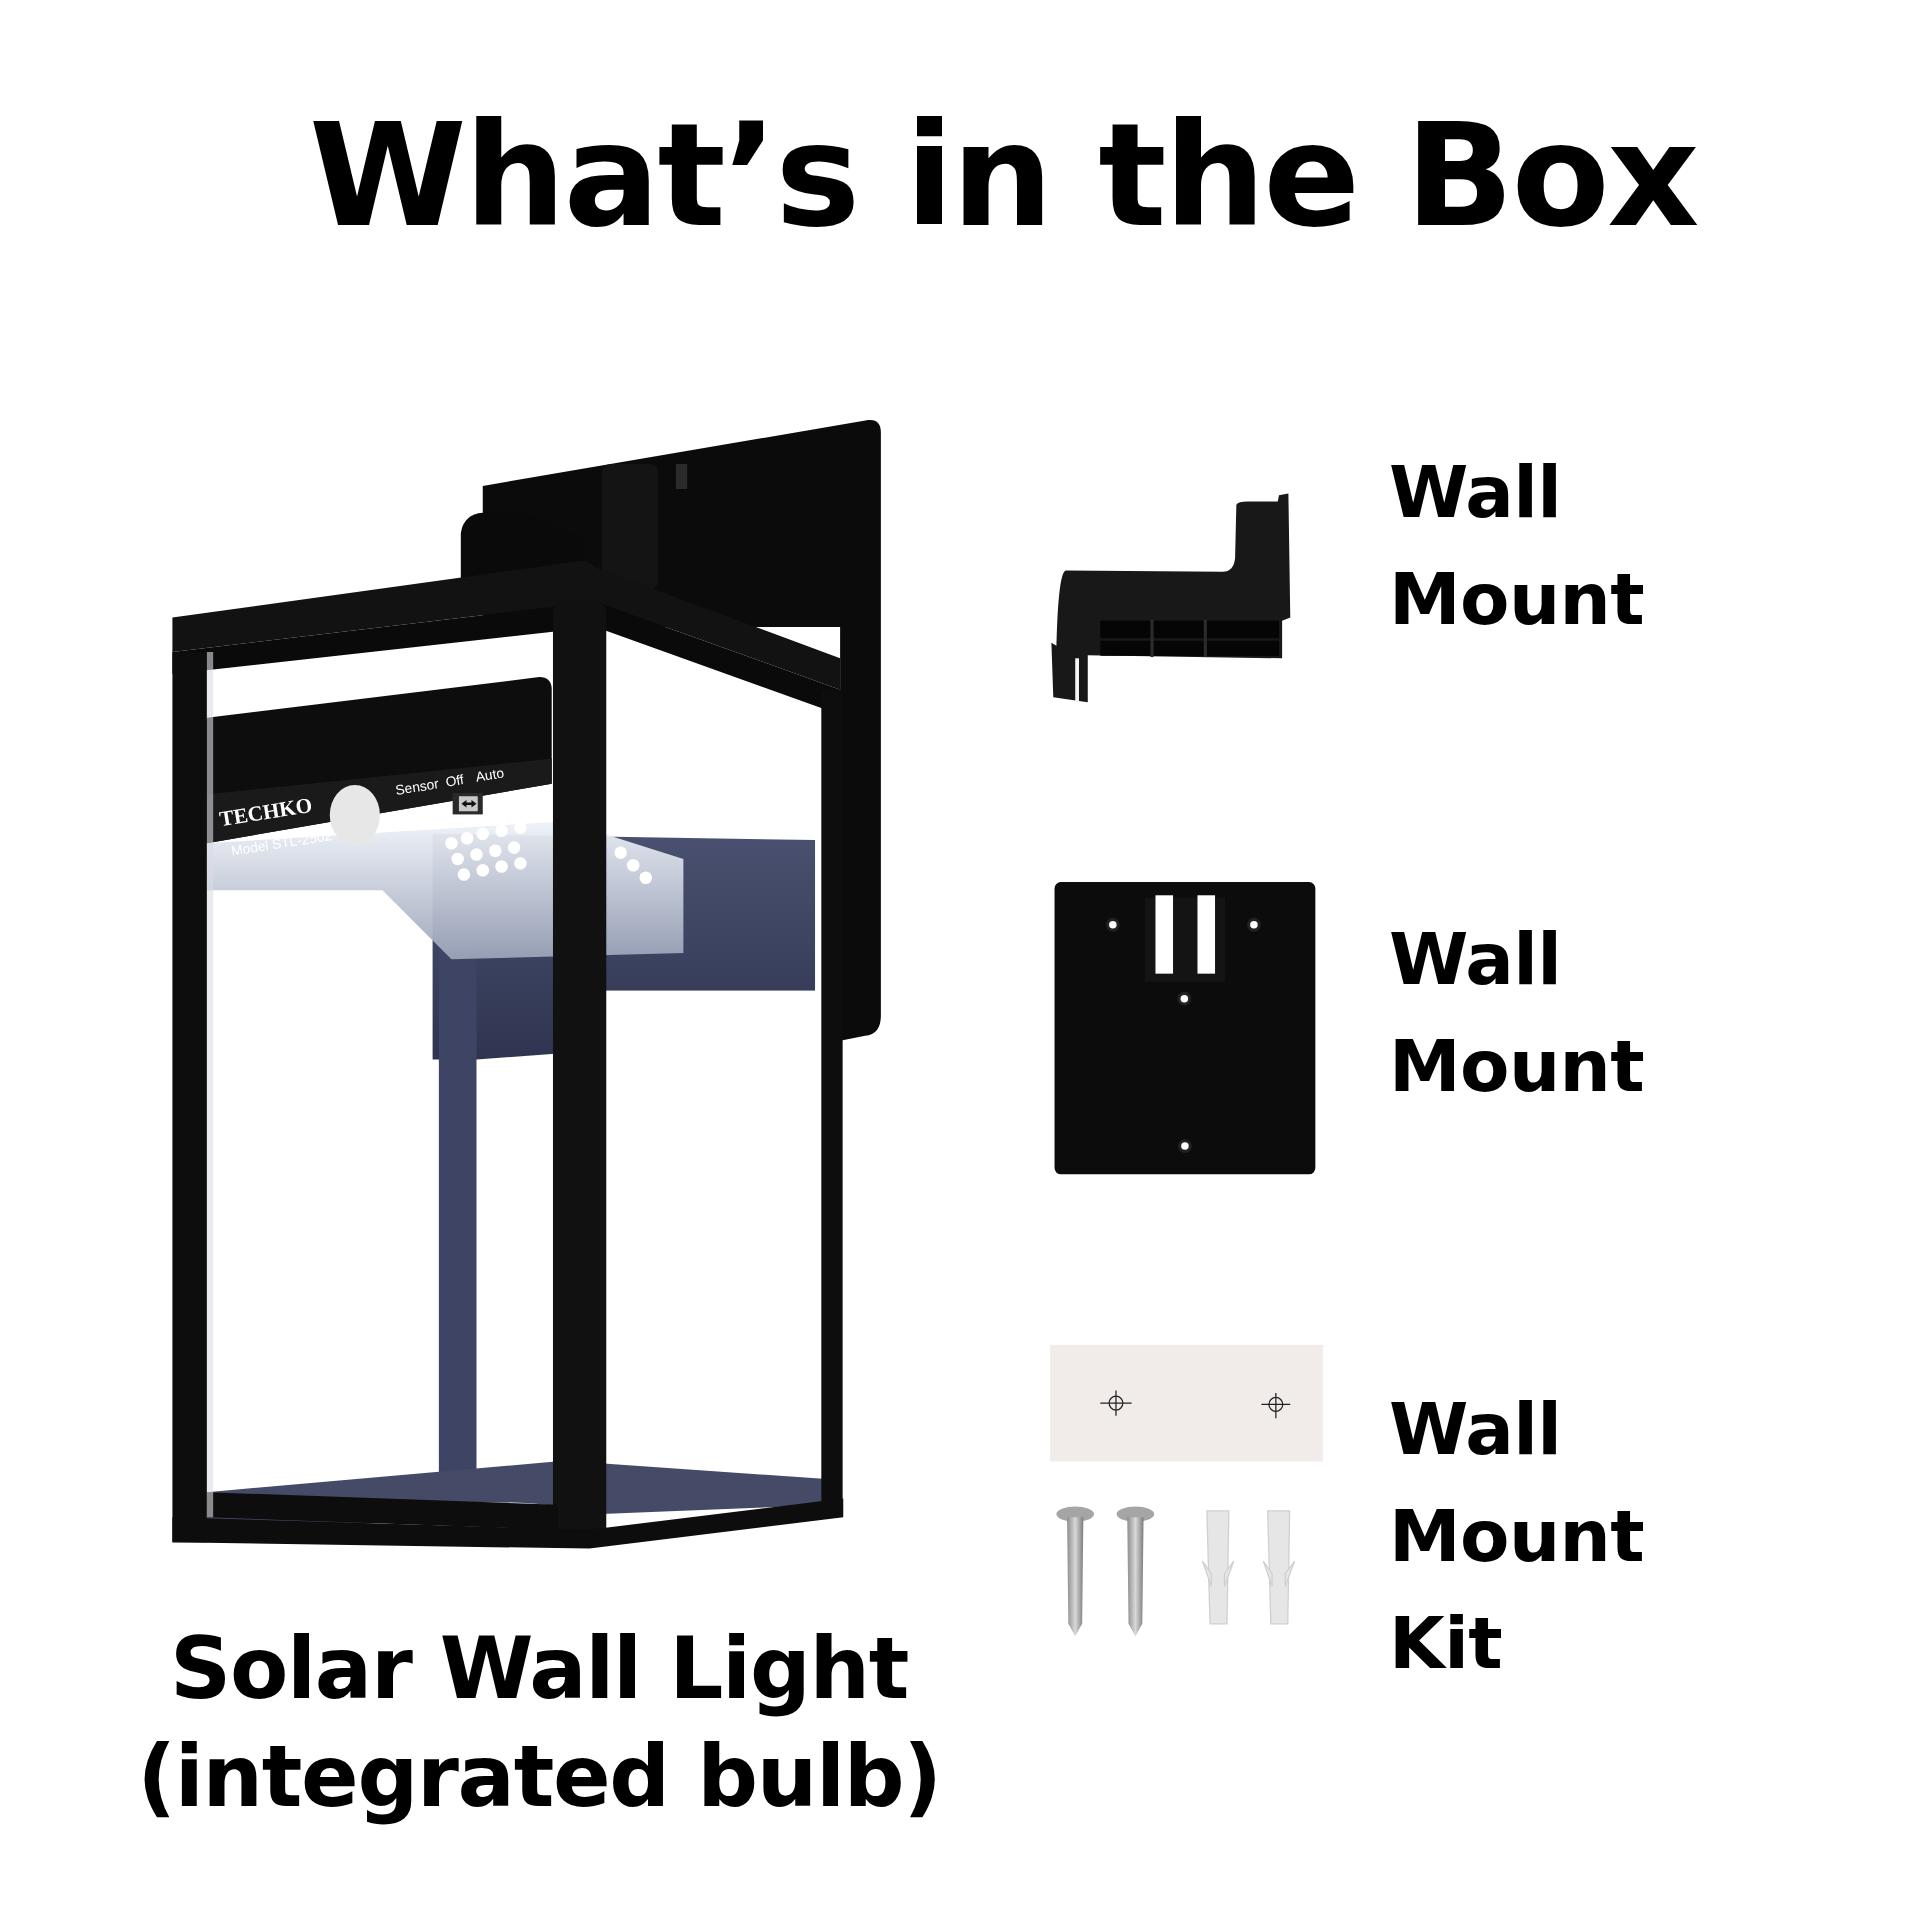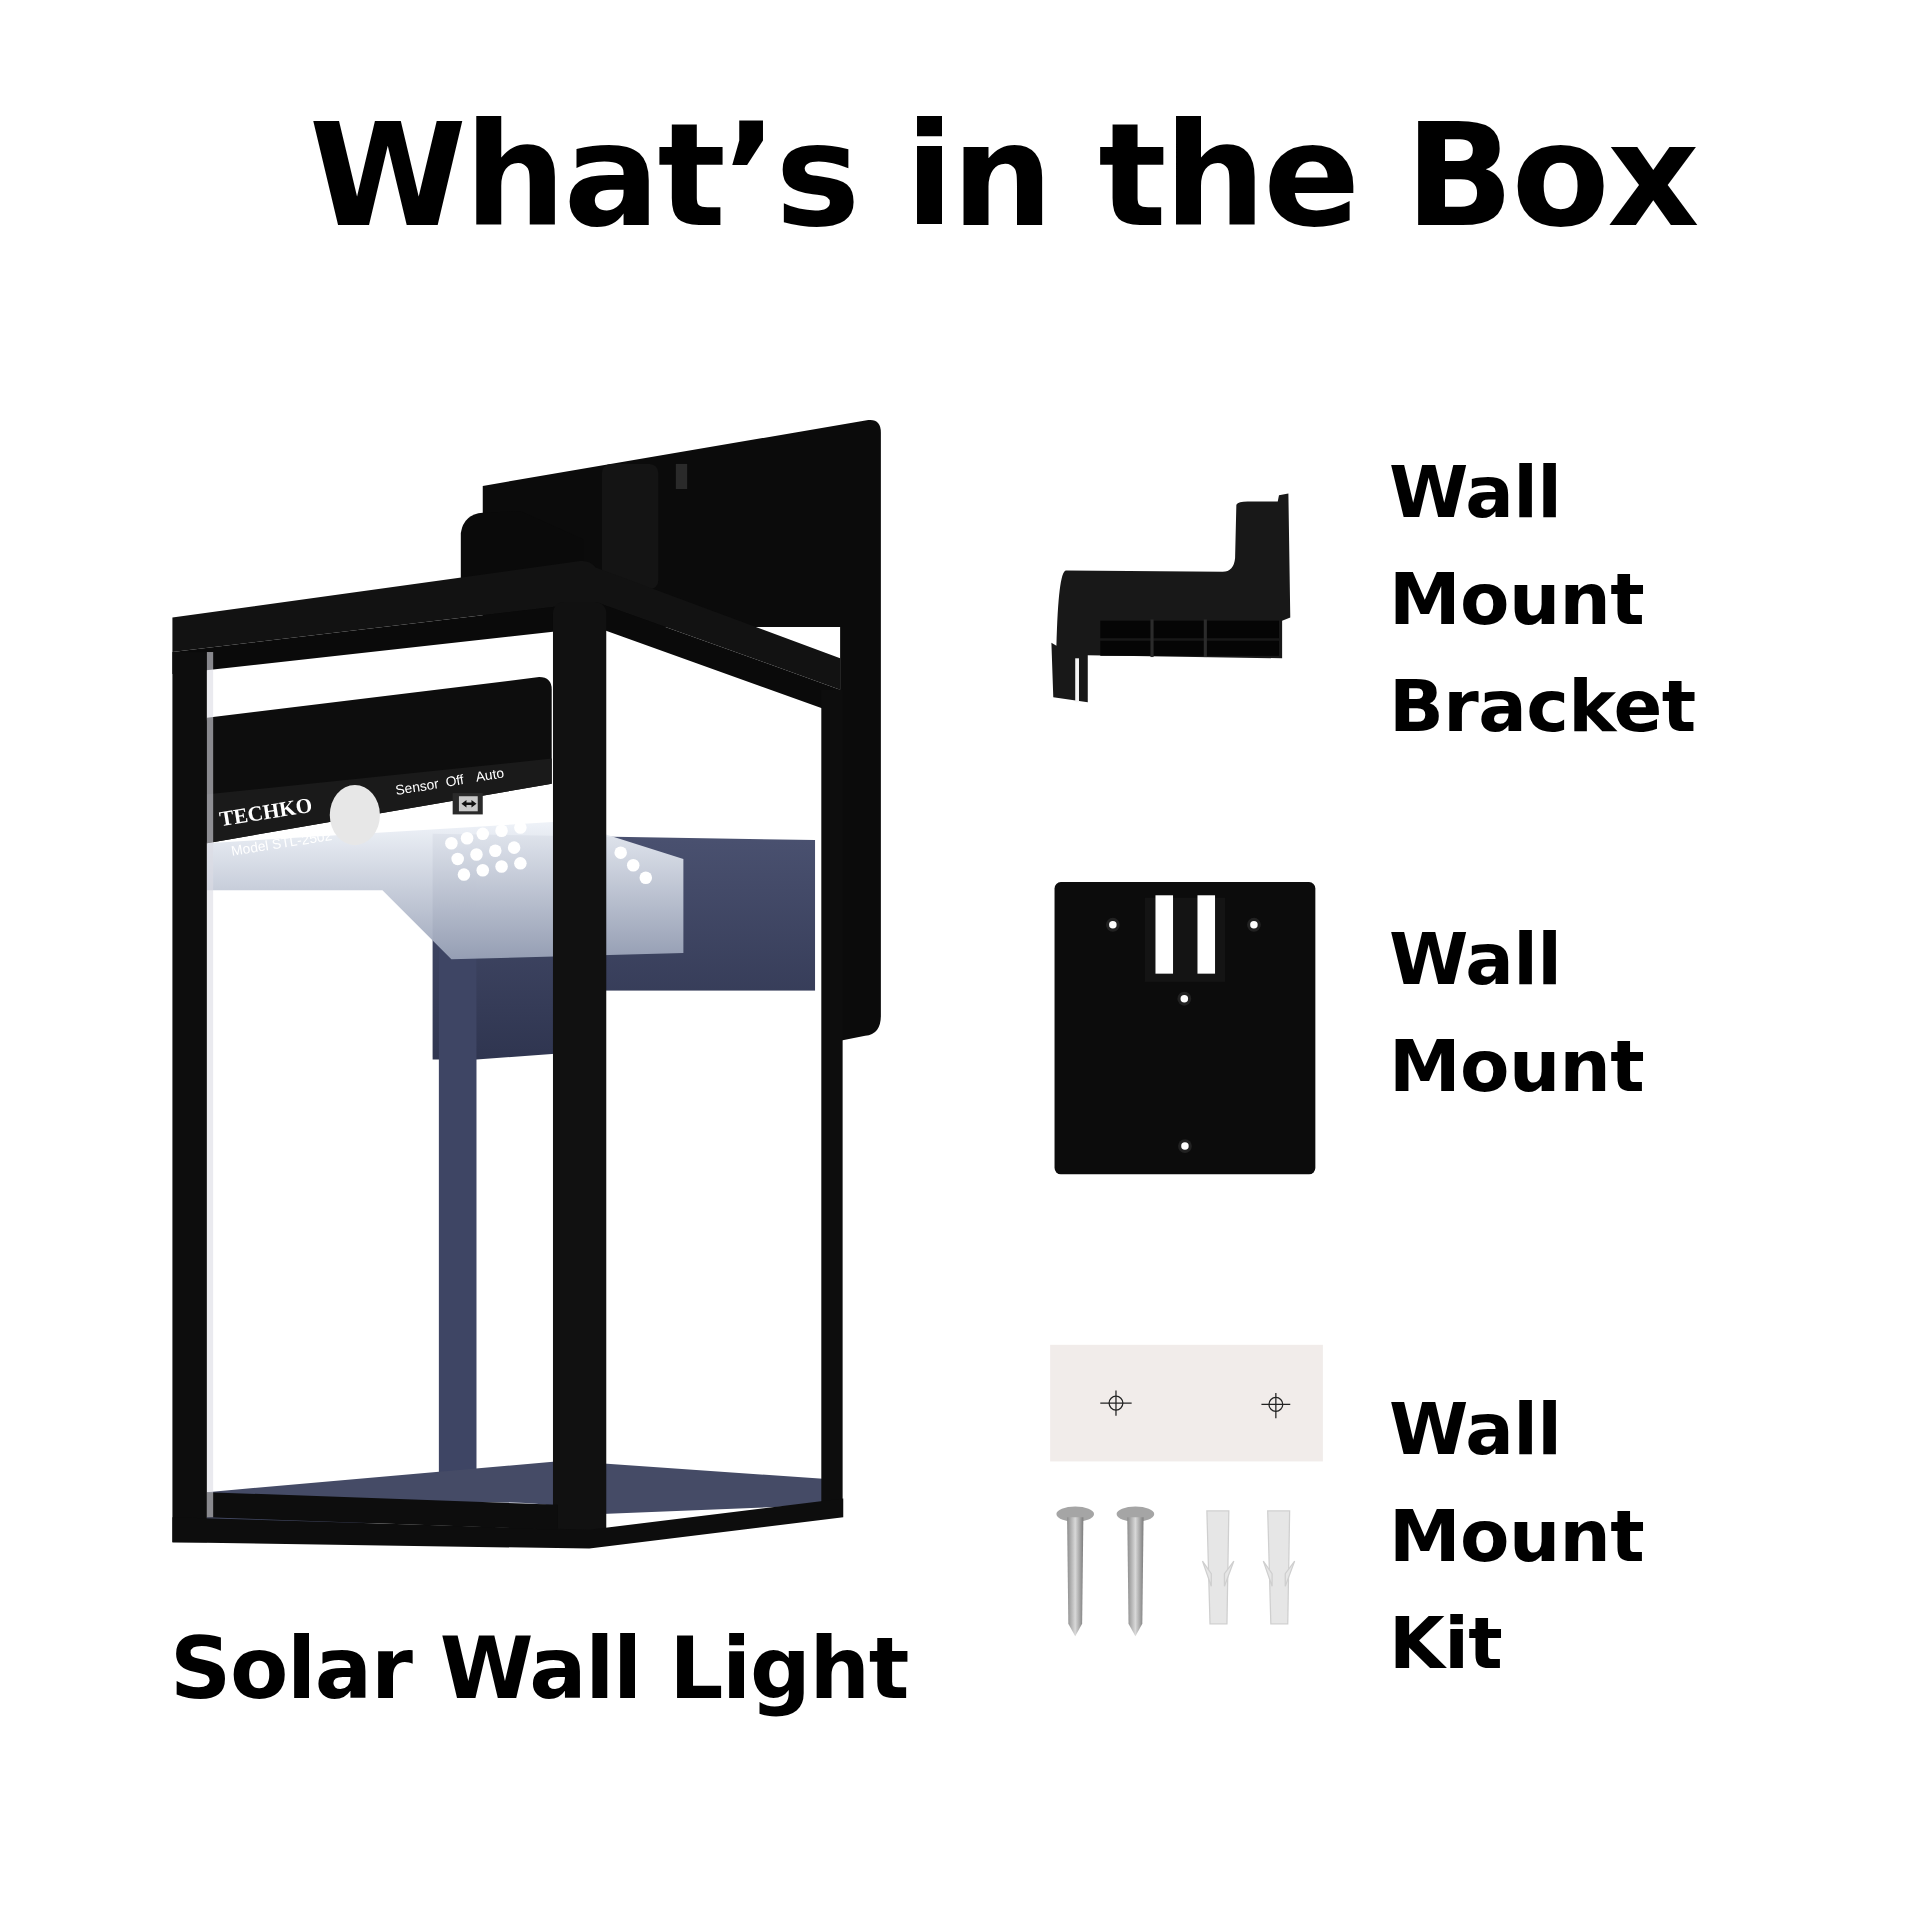--- a/index.html
+++ b/index.html
@@ -148,28 +148,28 @@
       <path d="M2022 2410 L2057 2410 L2054 2590 L2027 2590 Z"></path>
       <path d="M2015 2490 L2029 2510 L2029 2530 Z"></path>
         <path d="M2065 2490 L2050 2510 L2050 2530 Z"></path>
     </g>
   </g>
 </svg>
 
 <div class="label" style="top:439px;">
   <span>Wall</span>
   <span>Mount</span>
-  <span>Bracket</span>
 </div>
 <div class="label" style="top:906px;">
   <span>Wall</span>
   <span>Mount</span>
 </div>
 <div class="label" style="top:1376px;">
   <span>Wall</span>
   <span>Mount</span>
   <span>Kit</span>
 </div>
 
 <div class="caption">
   <span>Solar Wall Light</span>
+  <span>(integrated bulb)</span>
 </div>
 
 
 </body></html>

